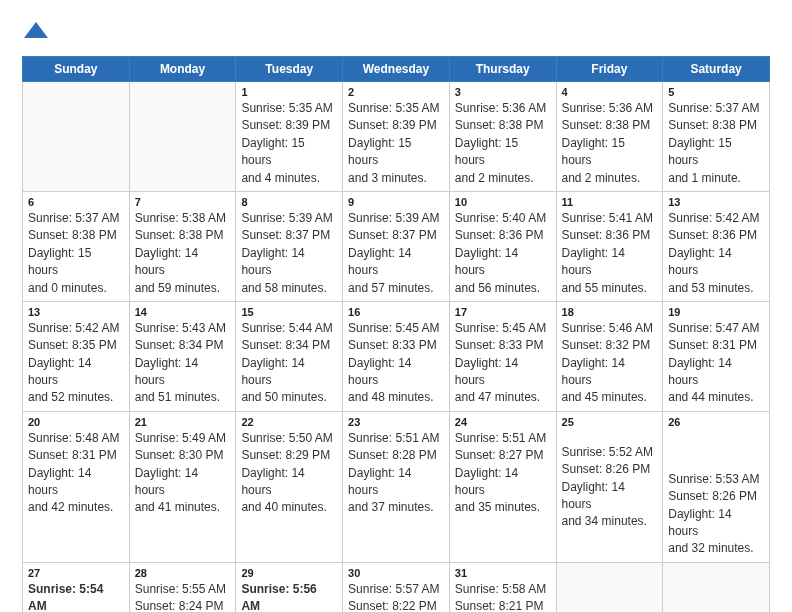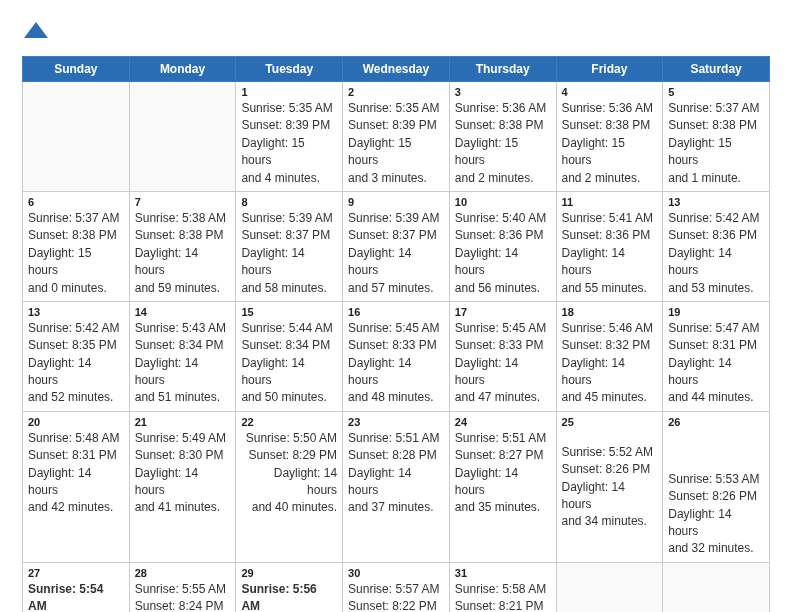--- a/index.html
+++ b/index.html
@@ -293,21 +293,21 @@
           </td>
           <td>
             <span class="day-num">21</span>
             <div class="day-info" style="white-space: pre-line;">Sunrise: 5:49 AM
 Sunset: 8:30 PM
 Daylight: 14 hours
 and 41 minutes.</div>
           </td>
           <td>
             <span class="day-num">22</span>
-            <div class="day-info" style="white-space: pre-line; text-align: right;">Sunrise: 5:50 AM
+            <div class="day-info" style="white-space: pre-line;">Sunrise: 5:50 AM
 Sunset: 8:29 PM
 Daylight: 14 hours
 and 40 minutes.</div>
           </td>
           <td>
             <span class="day-num">23</span>
             <div class="day-info" style="white-space: pre-line;">Sunrise: 5:51 AM
 Sunset: 8:28 PM
 Daylight: 14 hours
 and 37 minutes.</div>

